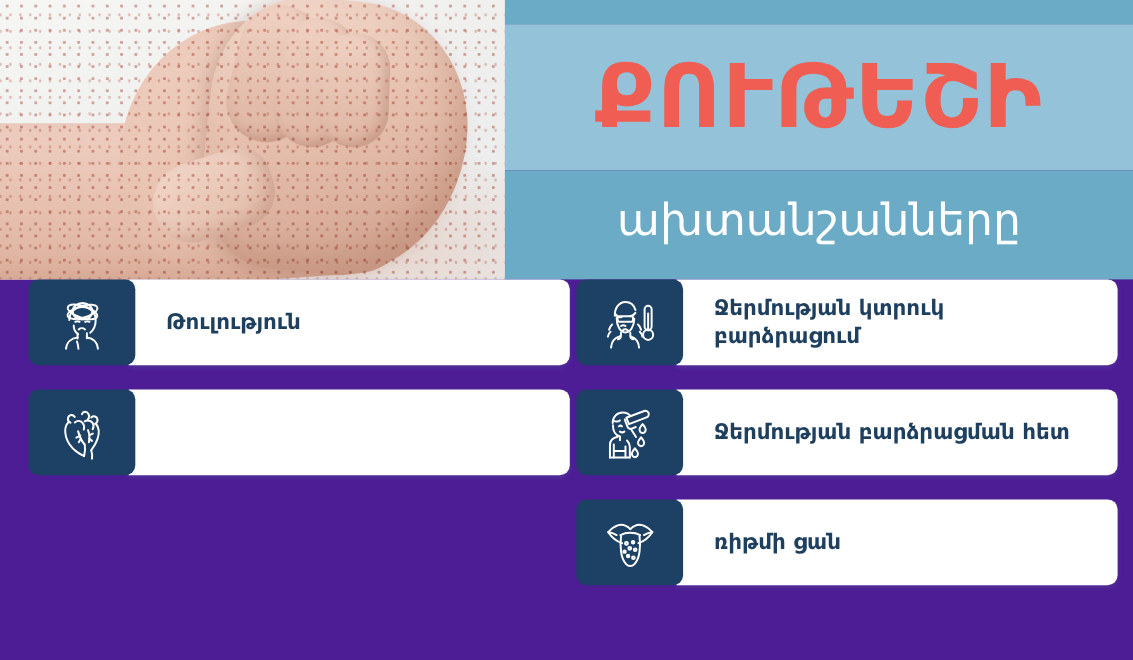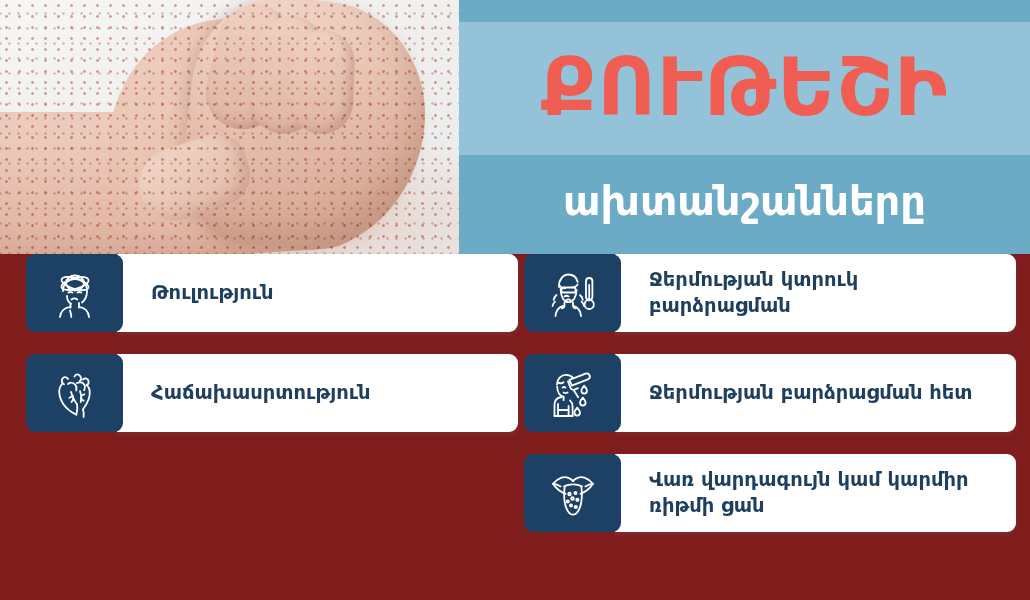--- a/index.html
+++ b/index.html
@@ -2,21 +2,21 @@
 <html><head>
 <meta charset="utf-8">
 <style>
   * { box-sizing: border-box; margin: 0; padding: 0; }
   html, body {
     width: 1030px; height: 600px;
     overflow: hidden;
     font-family: "DejaVu Sans", "Liberation Sans", sans-serif;
     background: #dfeaf2;
   }
-  .page { position: relative; width: 1030px; height: 600px; background: #7f1d1d; }
+  .page { position: relative; width: 1030px; height: 600px; background: #4c1d95; }
 
   
   .header { position: absolute; left: 0; top: 0; width: 1030px; height: 254px; }
 
   
   .photo {
     position: absolute; left: 0; top: 0; width: 459px; height: 254px;
     overflow: hidden; background: #f2f2f0;
   }
   .photo-bg {
@@ -83,21 +83,21 @@
   .title-main {
     position: absolute; left: 0; top: 24px; width: 571px; height: 128px;
     display: flex; align-items: center; justify-content: center;
     color: #ef5d53;
     font-size: 80px; font-weight: 700; letter-spacing: 1px; line-height: 1;
     white-space: nowrap;
   }
   .title-sub {
     position: absolute; left: 0; top: 155px; width: 571px; height: 92px;
     display: flex; align-items: center; justify-content: center;
-    color: #ffffff; font-size: 40px; font-weight: 700; line-height: 1;
+    color: #ffffff; font-size: 40px; font-weight: 400; line-height: 1;
     white-space: nowrap;
   }
 
   
   .content { position: absolute; left: 0; top: 254px; width: 1030px; height: 340px; }
   .col { position: absolute; top: 0; width: 492px; }
   .col-left  { left: 26px; }
   .col-right { left: 524px; }
 
   .card {
@@ -199,21 +199,20 @@
             <path d="M25 28c1 4.4 3 8.6 5.6 11.8"></path>
             <path d="M27 32l-3.6 1.8M27.6 34.6l-2 3.4"></path>
             <path d="M34 27c1.4 3.4 1.6 7.4.8 11"></path>
             <path d="M35.4 31.6l3-1.4M35 34.6l2.6 2.2"></path>
             <path d="M31 39.8c.6 3.6.4 7.4-.6 11"></path>
             <path d="M37 45.6c.8 2.6 1 5.2.6 7.4"></path>
           </svg>
         </div>
         <div class="card-body">
           <div class="card-label">
-            <span>Հաճախասրտություն</span>
           </div>
         </div>
       </div>
 
     </div>
 
     <div class="col col-right">
 
       <div class="card">
         <div class="card-icon">
@@ -228,21 +227,21 @@
             <path d="M11.5 52c.4-5.6 3.2-8.8 7.6-10.2M37 52c-.4-5.6-3.2-8.8-7.6-10.2"></path>
             <path d="M12.5 31c-1.4 1.2-2.4 3-2.8 4.8M11 37.6c-1.4 1.2-2.2 2.8-2.4 4.4"></path>
             <path d="M36 31c1.4 1.2 2.4 3 2.8 4.8M37.6 37.6c1.4 1.2 2.2 2.8 2.4 4.4"></path>
             <rect x="42" y="14" width="6.4" height="22" rx="3.2"></rect>
             <circle cx="45.2" cy="40.4" r="4.6"></circle>
             <path d="M45.2 36.4V21"></path>
           </svg>
         </div>
         <div class="card-body">
           <div class="card-label">
-            <span>Ջերմության կտրուկ բարձրացման</span>
+            <span>Ջերմության կտրուկ բարձրացում</span>
           </div>
         </div>
       </div>
 
       <div class="card">
         <div class="card-icon">
           <svg width="58" height="58" viewBox="0 0 58 58" fill="none" stroke="#ffffff" stroke-width="1.8" stroke-linecap="round" stroke-linejoin="round">
             <path d="M13 20.5c0-5.5 4-9.6 9.2-9.6 3 0 5.4 1.2 7 3.2"></path>
             <path d="M13.2 22.6c0 5.4 2.6 9.4 6.4 10.2"></path>
             <path d="M13.5 18.4c2.4 1.2 4.4 1.2 6-.2"></path>
@@ -280,21 +279,20 @@
             <circle cx="31.5" cy="29" r="1.1"></circle>
             <circle cx="28.5" cy="34.5" r="1.3"></circle>
             <circle cx="23.8" cy="37.5" r="1.1"></circle>
             <circle cx="33.4" cy="35.8" r="1.2"></circle>
             <circle cx="27" cy="41.5" r="1.1"></circle>
             <circle cx="31.8" cy="43" r="1.2"></circle>
           </svg>
         </div>
         <div class="card-body">
           <div class="card-label">
-            <span>Վառ վարդագույն կամ կարմիր</span>
             <span class="line2">ռիթմի ցան</span>
           </div>
         </div>
       </div>
 
     </div>
 
   </div>
 
 </div>

